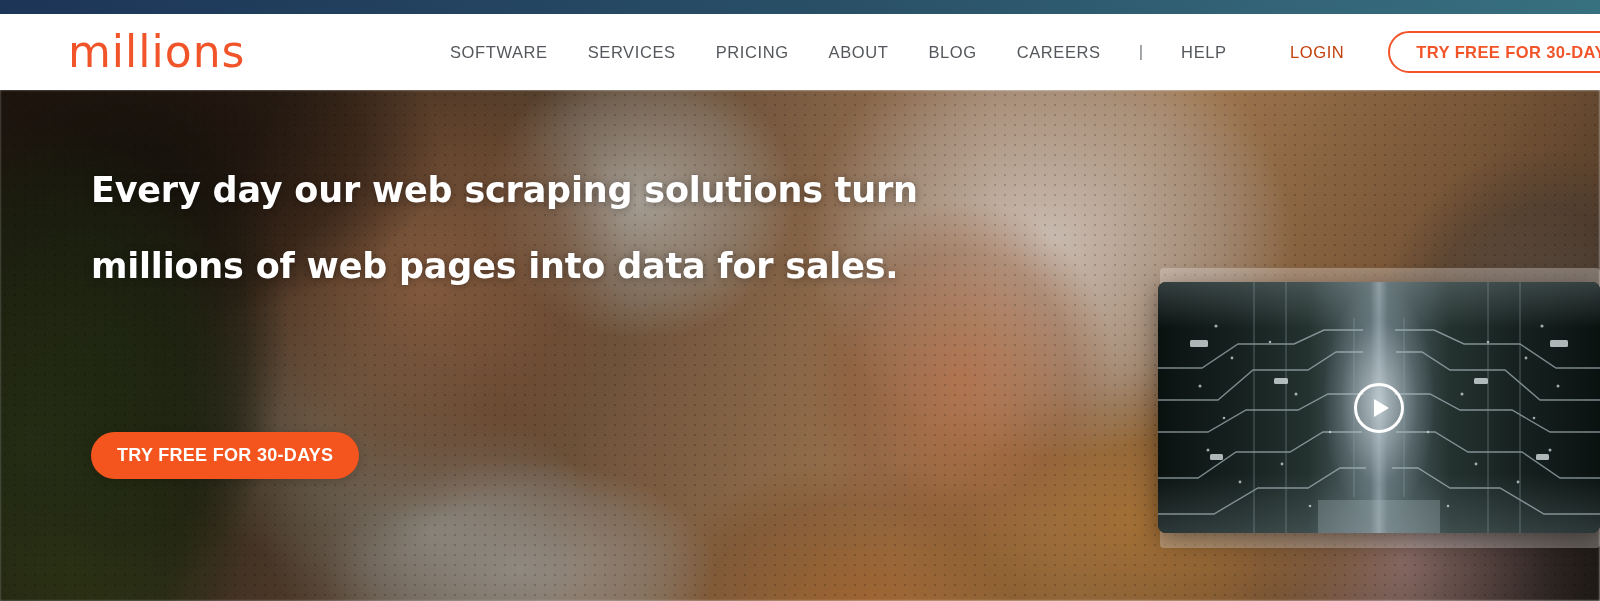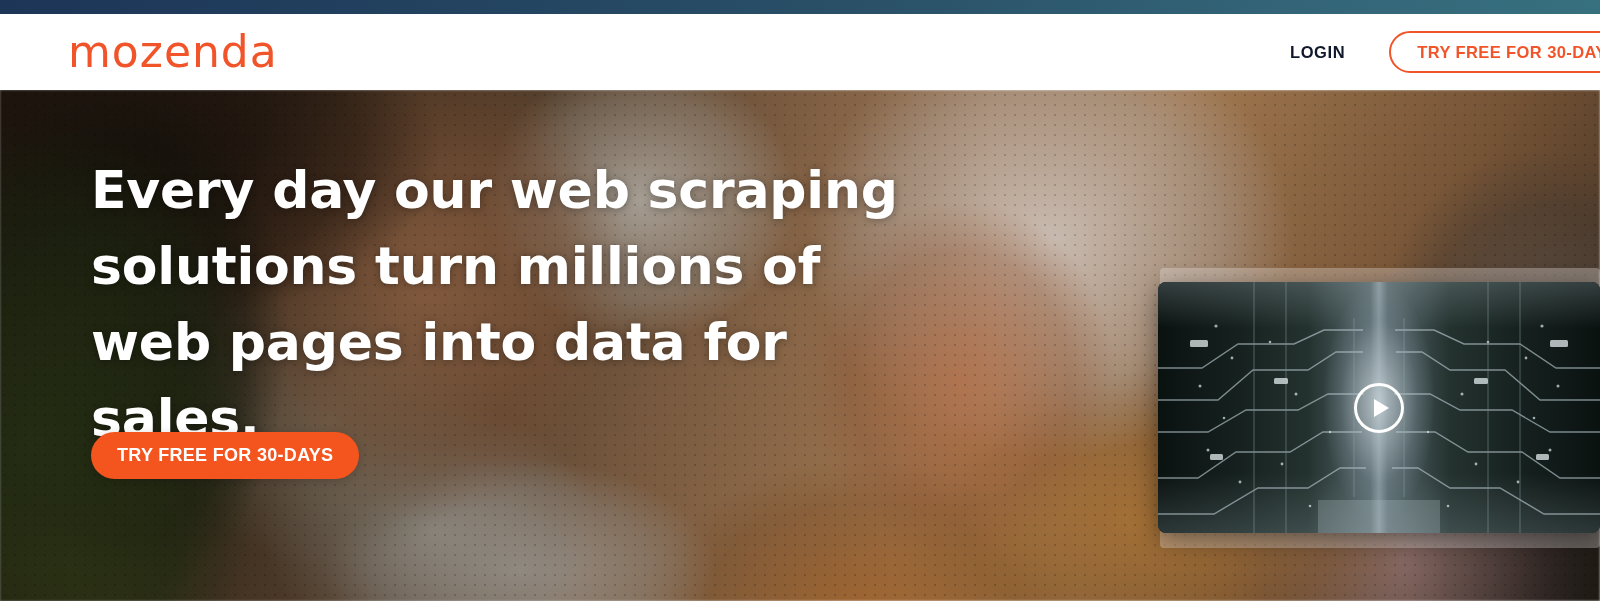--- a/index.html
+++ b/index.html
@@ -60,25 +60,24 @@
   }
   .nav-right{
     position:absolute; left:1290px; top:50%;
     transform:translateY(-50%);
     display:flex; align-items:center;
     white-space:nowrap;
   }
   .nav-login{
     font-size:16.5px;
     letter-spacing:0.6px;
-    color:#0f172a;
+    color:#c2410c;
     text-transform:uppercase;
     cursor:pointer;
     margin-right:44px;
-    font-weight:bold;
   }
   .nav-cta{
     display:inline-flex; align-items:center; justify-content:center;
     height:42px;
     padding:0 26px;
     border:2.5px solid #f2542a;
     border-radius:21px;
     color:#f2542a;
     font-size:16.5px;
     font-weight:bold;
@@ -147,21 +146,21 @@
 
   .hero-content{
     position:absolute; left:0; top:0;
     width:1600px; height:511px;
     z-index:14;
   }
   .headline{
     position:absolute; left:91px; top:62px;
     width:830px;
     color:#ffffff;
-    font-size:52px;
+    font-size:35px;
     line-height:76px;
     font-weight:bold;
     letter-spacing:-0.2px;
     font-family:"DejaVu Sans", sans-serif;
     text-shadow:0 1px 8px rgba(0,0,0,0.35);
   }
 
   .cta-row{
     position:absolute; left:91px; top:342px;
     display:flex; align-items:center;
@@ -256,22 +255,32 @@
     margin-left:4px;
   }
 </style>
 </head>
 <body>
 
 <div class="topbar"></div>
 
 <header class="navbar">
 
-  <div class="logo">mozenda</div>
-
+  <div class="logo">millions</div>
+
+  <nav class="nav-links">
+    <span class="nav-link">SOFTWARE</span>
+    <span class="nav-link">SERVICES</span>
+    <span class="nav-link">PRICING</span>
+    <span class="nav-link">ABOUT</span>
+    <span class="nav-link">BLOG</span>
+    <span class="nav-link">CAREERS</span>
+    <span class="nav-divider">|</span>
+    <span class="nav-link">HELP</span>
+  </nav>
 
   <div class="nav-right">
     <span class="nav-login">LOGIN</span>
     <span class="nav-cta">TRY FREE FOR 30-DAYS</span>
   </div>
 
 </header>
 
 <section class="hero">
 

